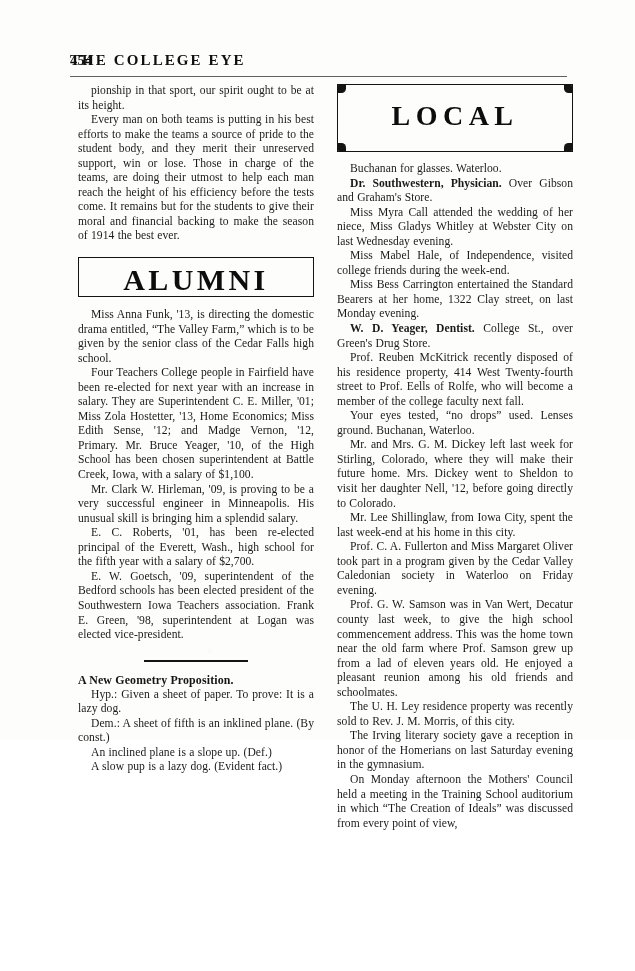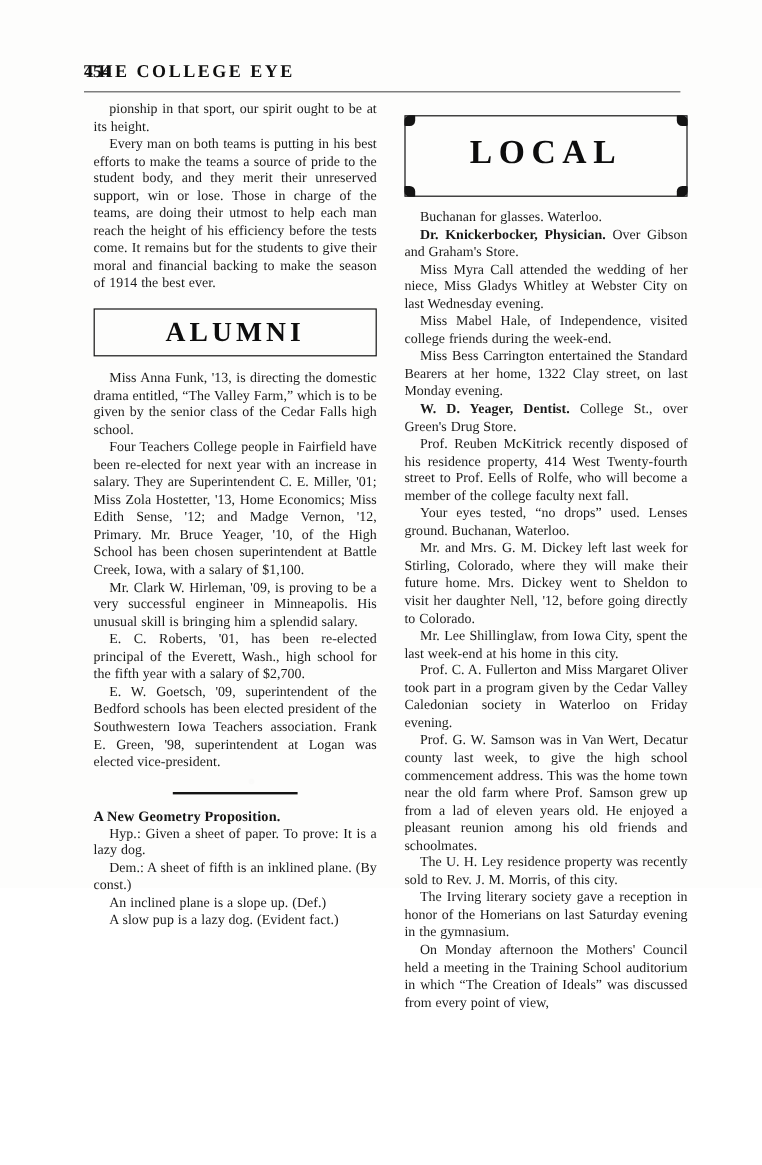--- a/index.html
+++ b/index.html
@@ -111,26 +111,26 @@
     color: #0d0d0d;
     line-height: 1;
   }
 
   .box-alumni {
     margin: 13px 0 11px 0;
     height: 38px;
   }
   .box-alumni .deptlabel {
     padding-top: 7px;
-    font-size: 23px;
+    font-size: 30px;
     letter-spacing: 3.4px;
   }
 
   .box-local {
-    margin: 12px 0 10px 0;
+    margin: 0 0 10px 0;
     height: 66px;
   }
   .box-local .deptlabel {
     padding-top: 17px;
     font-size: 28px;
     letter-spacing: 5.5px;
   }
 
   
   .corner {
@@ -201,21 +201,21 @@
     <div class="deptbox box-local">
       <span class="corner tl"></span>
       <span class="corner tr"></span>
       <span class="corner bl"></span>
       <span class="corner br"></span>
       <div class="deptlabel">LOCAL</div>
     </div>
 
     <div>
       <p class="body"><b></b><span>Buchanan for glasses.  Waterloo.</span></p>
-      <p class="body"><b>Dr.   Knickerbocker,   Physician.</b><span>  Over Gibson and Graham's Store.</span></p>
+      <p class="body"><b>Dr.   Southwestern,   Physician.</b><span>  Over Gibson and Graham's Store.</span></p>
       <p class="body"><b></b><span>Miss Myra Call attended the wedding of her niece, Miss Gladys Whitley at Webster City on last Wednesday evening.</span></p>
       <p class="body"><b></b><span>Miss Mabel Hale, of Independence, visited college friends during the week-end.</span></p>
       <p class="body"><b></b><span>Miss Bess Carrington entertained the Standard Bearers at her home, 1322 Clay street, on last Monday evening.</span></p>
       <p class="body"><b>W. D. Yeager, Dentist.</b><span>  College St., over Green's Drug Store.</span></p>
       <p class="body"><b></b><span>Prof. Reuben McKitrick recently disposed of his residence property, 414 West Twenty-fourth street to Prof. Eells of Rolfe, who will become a member of the college faculty next fall.</span></p>
       <p class="body"><b></b><span>Your eyes tested, “no drops” used. Lenses ground.  Buchanan, Waterloo.</span></p>
       <p class="body"><b></b><span>Mr. and Mrs. G. M. Dickey left last week for Stirling, Colorado, where they will make their future home. Mrs. Dickey went to Sheldon to visit her daughter Nell, '12, before going directly to Colorado.</span></p>
       <p class="body"><b></b><span>Mr. Lee Shillinglaw, from Iowa City, spent the last week-end at his home in this city.</span></p>
       <p class="body"><b></b><span>Prof. C. A. Fullerton and Miss Margaret Oliver took part in a program given by the Cedar Valley Caledonian society in Waterloo on Friday evening.</span></p>
       <p class="body"><b></b><span>Prof. G. W. Samson was in Van Wert, Decatur county last week, to give the high school commencement address.  This was the home town near the old farm where Prof. Samson grew up from a lad of eleven years old.  He enjoyed a pleasant reunion among his old friends and schoolmates.</span></p>

